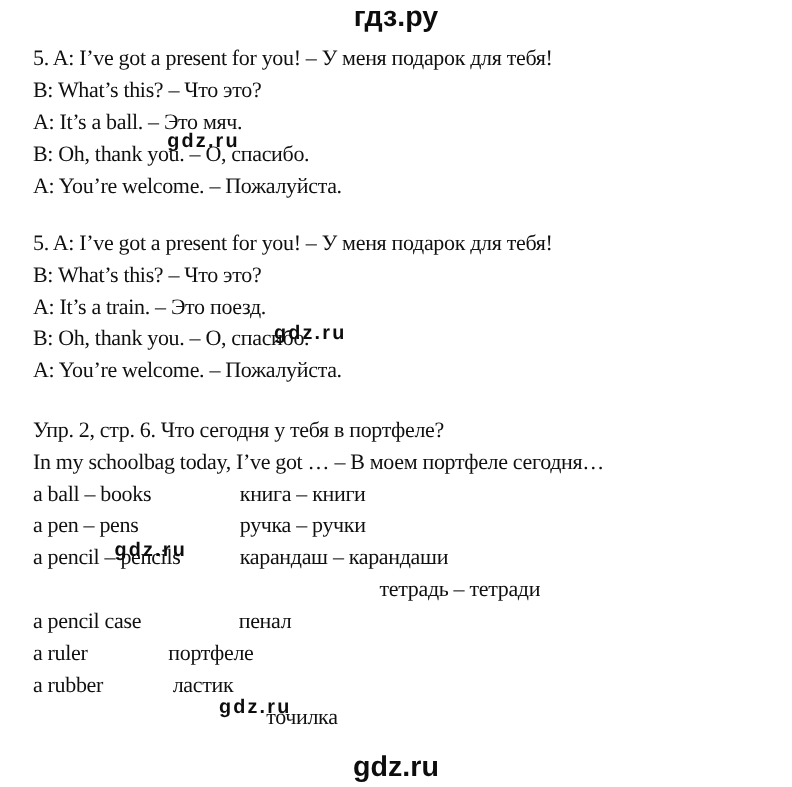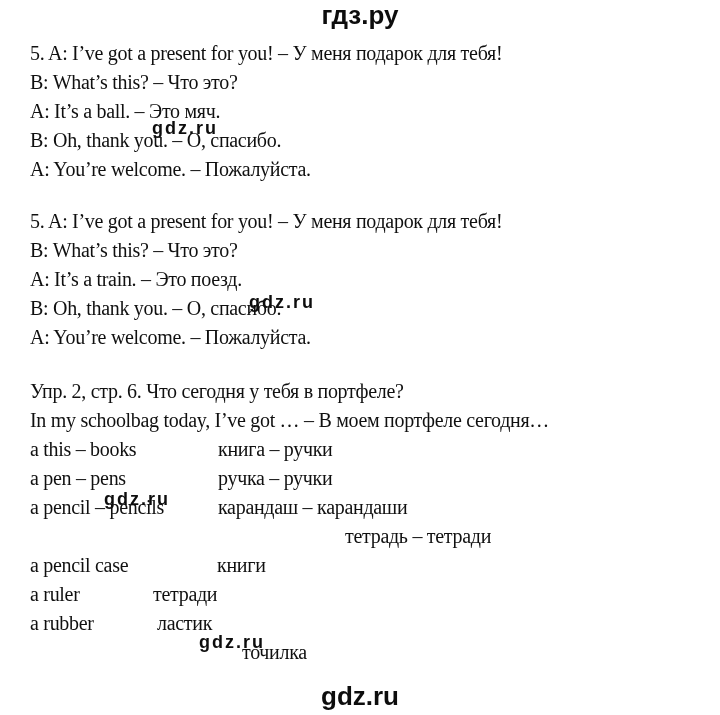--- a/index.html
+++ b/index.html
@@ -101,41 +101,41 @@
     <div class="line">B: What’s this? – Что это?</div>
     <div class="line">A: It’s a train. – Это поезд.</div>
     <div class="line">B: Oh, thank you. – О, спасибо.</div>
     <div class="line">A: You’re welcome. – Пожалуйста.</div>
   </div>
 
   <div class="block block3">
     <div class="line"><span class="bold">Упр. 2, стр. 6</span><span>. Что сегодня у тебя в портфеле?</span></div>
     <div class="line">In my schoolbag today, I’ve got … – В моем портфеле сегодня…</div>
     <div class="line vocab-row">
-      <span class="en">a this – books</span>
-      <span class="ru ru-0">книга – ручки</span>
+      <span class="en">a ball – books</span>
+      <span class="ru ru-0">книга – книги</span>
     </div>
     <div class="line vocab-row">
       <span class="en">a pen – pens</span>
       <span class="ru ru-1">ручка – ручки</span>
     </div>
     <div class="line vocab-row">
       <span class="en">a pencil – pencils</span>
       <span class="ru ru-2">карандаш – карандаши</span>
     </div>
     <div class="line vocab-row">
       <span class="ru ru-3">тетрадь – тетради</span>
     </div>
     <div class="line vocab-row">
       <span class="en">a pencil case</span>
-      <span class="ru ru-4">книги</span>
+      <span class="ru ru-4">пенал</span>
     </div>
     <div class="line vocab-row">
       <span class="en">a ruler</span>
-      <span class="ru ru-5">тетради</span>
+      <span class="ru ru-5">портфеле</span>
     </div>
     <div class="line vocab-row">
       <span class="en">a rubber</span>
       <span class="ru ru-6">ластик</span>
     </div>
     <div class="line vocab-row">
       <span class="ru ru-7">точилка</span>
     </div>
   </div>
 

